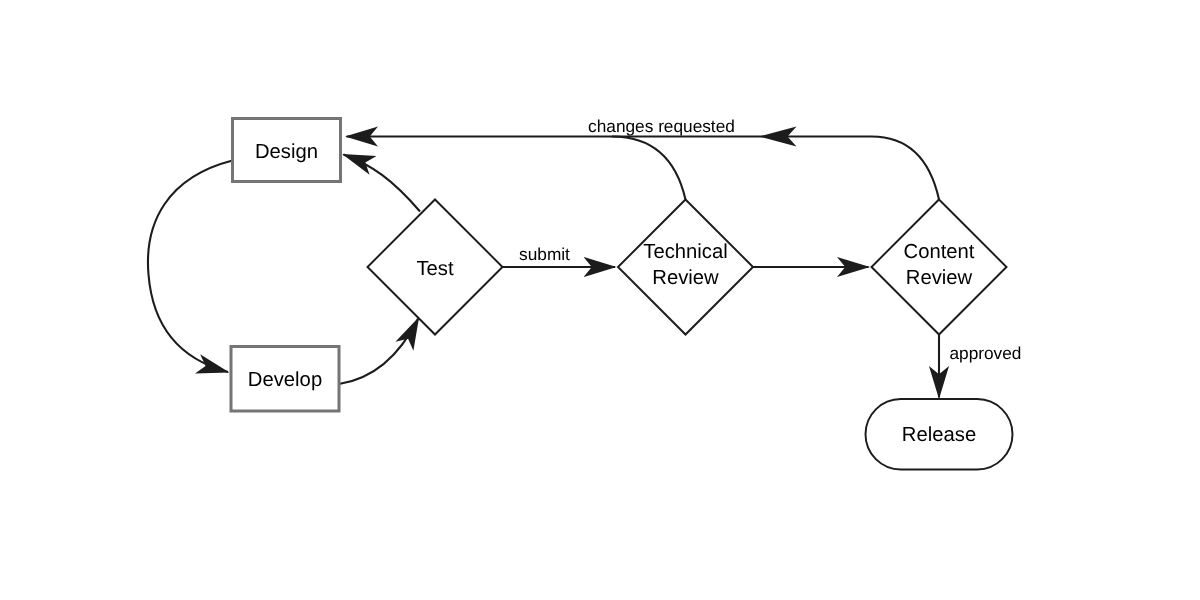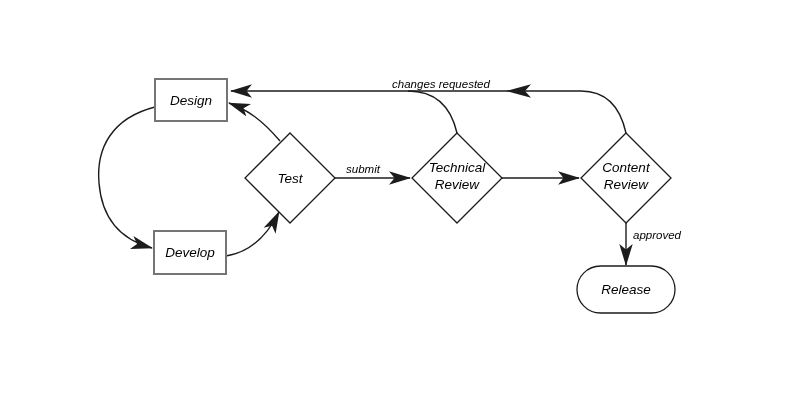--- a/index.html
+++ b/index.html
@@ -6,21 +6,20 @@
     margin: 0;
     padding: 0;
     background: #ffffff;
   }
   .canvas {
     position: relative;
     width: 800px;
     height: 400px;
     background: #ffffff;
     overflow: hidden;
-    font-style: italic;
   }
   svg text {
     font-family: "Liberation Sans", "DejaVu Sans", sans-serif;
     fill: #000000;
   }
   .node-label   { font-size: 13.5px; }
   .edge-label   { font-size: 11.5px; }
   .rect-node    { fill: #ffffff; stroke: #757575; stroke-width: 2; }
   .diamond-node { fill: #ffffff; stroke: #1c1c1c; stroke-width: 1.3; }
   .stadium-node { fill: #ffffff; stroke: #1c1c1c; stroke-width: 1.3; }

